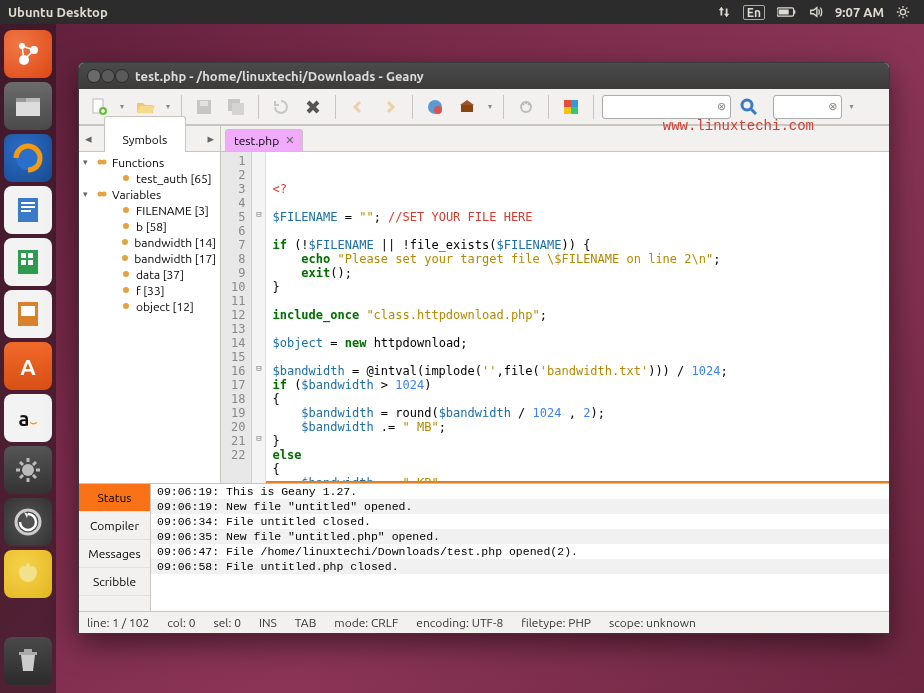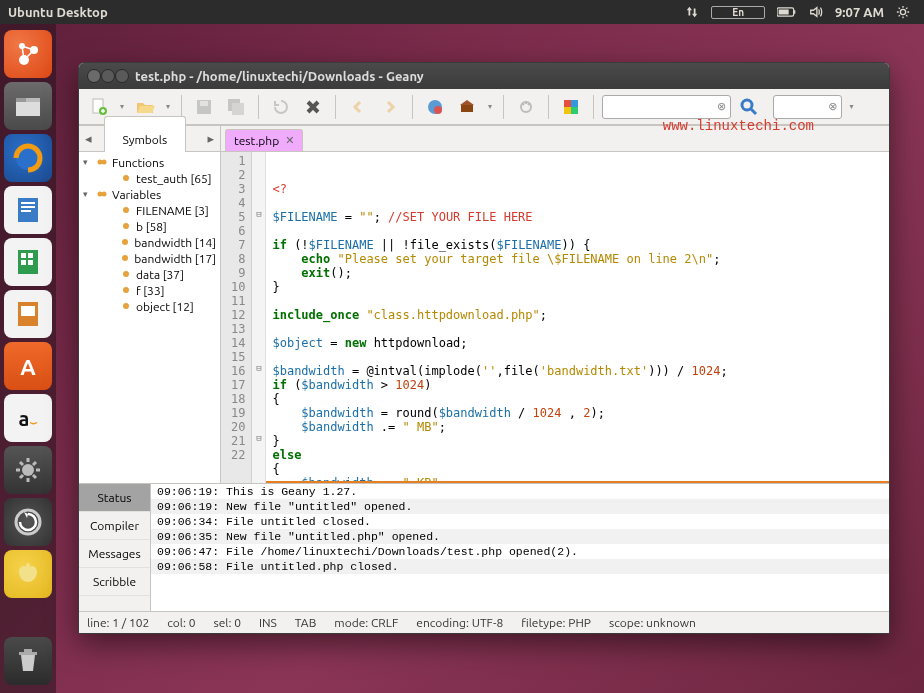--- a/index.html
+++ b/index.html
@@ -65,46 +65,46 @@
 .gutter div { height: 14px; line-height: 14px; }
 .fold-col { width: 14px; background: #f4f4f4; border-right: 1px solid #e0e0e0; }
 .fold-col div { height: 14px; line-height: 12px; text-align: center; font-size: 9px; color: #777; }
 .code-body { flex: 1; padding: 2px 6px; white-space: pre; position: relative; }
 .code-body .ln { height: 14px; line-height: 14px; }
 .cursor-bar { position: absolute; left: 0; right: 0; height: 2px; background: #e67e22; bottom: 0; }
 .kw { color: #007000; font-weight: bold; }
 .var { color: #1a6fa8; }
 .str { color: #b58900; }
 .cmt { color: #d53c2e; }
-.num { color: #c2410c; }
+.num { color: #3b82f6; }
 
 
 .messages { height: 128px; border-top: 1px solid #c8c5c0; display: flex; }
 .msg-tabs { width: 72px; border-right: 1px solid #c8c5c0; display: flex; flex-direction: column; background: #f2f1f0; }
 .msg-tabs .mt { padding: 7px 6px; font-size: 12px; text-align: center; border-bottom: 1px solid #e4e1dc; }
-.msg-tabs .mt.active { background: #a3a3a3; }
+.msg-tabs .mt.active { background: #f97316; }
 .msg-body { flex: 1; background: #fff; font-family: Liberation Mono, monospace; font-size: 11.5px; overflow: auto; }
 .msg-body .mrow { padding: 1px 6px; }
 .msg-body .mrow:nth-child(even) { background: #f1f1f1; }
 
 
 .statusbar { height: 22px; border-top: 1px solid #c8c5c0; background: #f2f1f0; display: flex; align-items: center; font-size: 12px; padding: 0 8px; gap: 18px; color: #333; }
 </style>
 </head>
 <body>
 
 <div class="top-panel">
   <span>Ubuntu Desktop</span>
   <span class="spacer"></span>
   <span class="indicator">
       <svg width="14" height="14" viewBox="0 0 16 16">
         <path d="M5 2l-3 4h2v6h2V6h2zM11 14l3-4h-2V4h-2v6h-2z"></path>
       </svg>
     </span>
-  <span class="indicator" style="border:1px solid #aaa;padding:0 20px;font-size:10px;border-radius:2px;">En</span>
+  <span class="indicator" style="border:1px solid #aaa;padding:0 3px;font-size:12px;border-radius:2px;">En</span>
   <span class="indicator">
       <svg width="20" height="12" viewBox="0 0 24 12">
         <rect x="0" y="1" width="20" height="10" rx="2" fill="none" stroke="#dfdbd2" stroke-width="1.5"></rect>
         <rect x="20" y="4" width="2" height="4"></rect>
         <rect x="2" y="3" width="12" height="6"></rect>
       </svg>
     </span>
   <span class="indicator">
       <svg width="14" height="14" viewBox="0 0 16 16">
         <path d="M2 6v4h3l4 3V3L5 6zM11 5c1 1 1 5 0 6M13 3c2 2 2 8 0 10" fill="none" stroke="#dfdbd2" stroke-width="1.5"></path>

